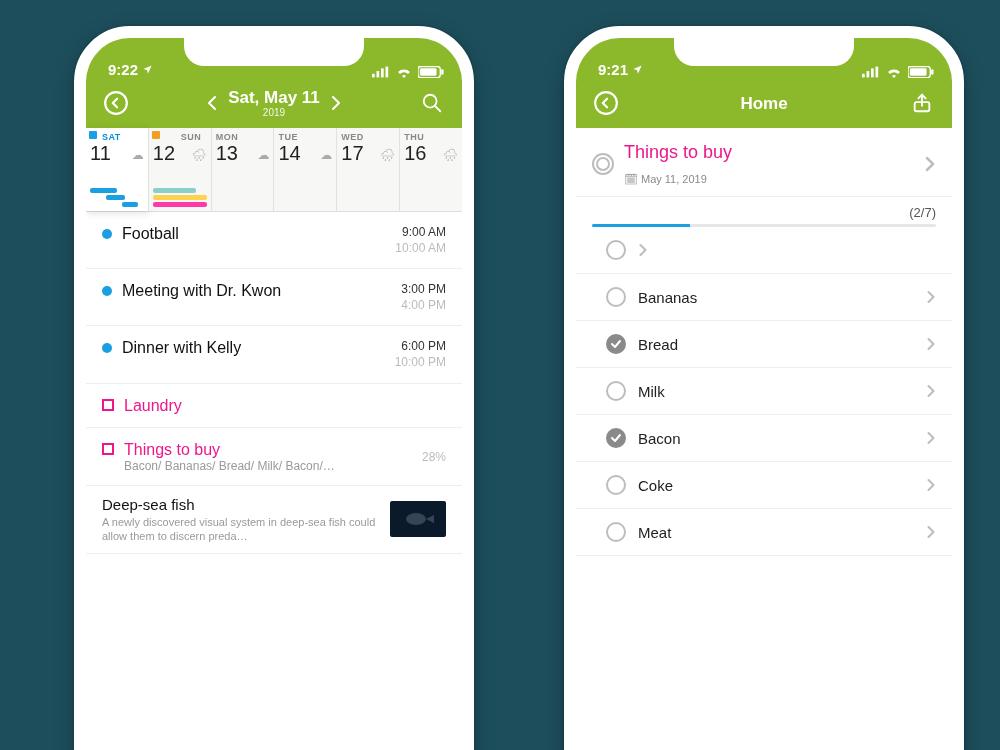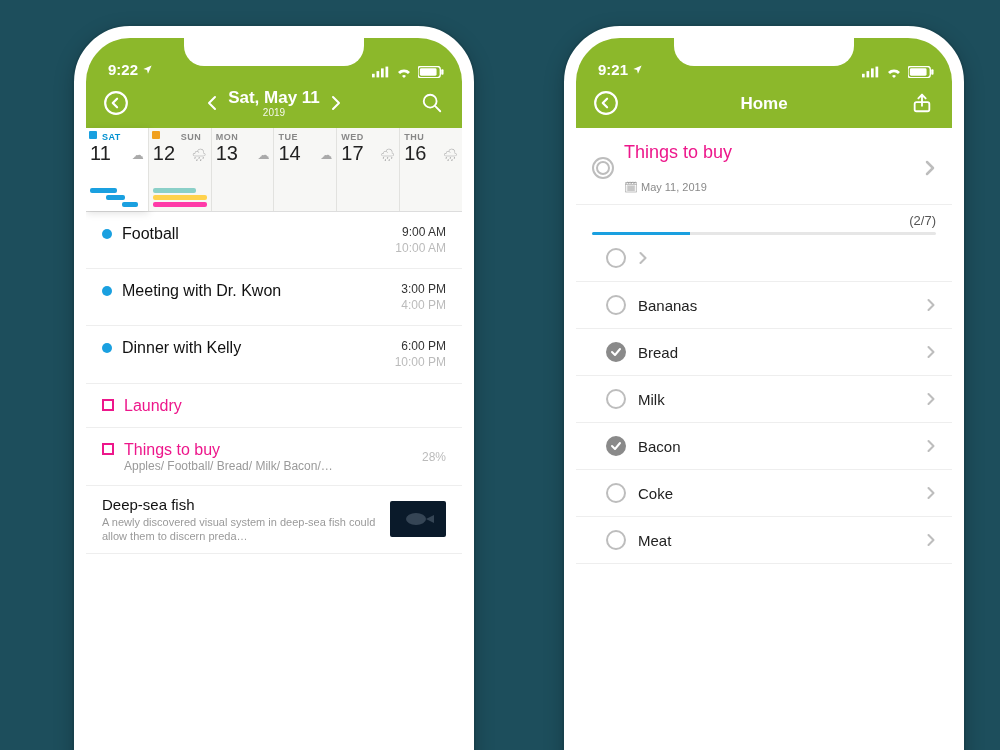--- a/index.html
+++ b/index.html
@@ -178,21 +178,21 @@
     border-bottom: 1px solid #eee;
   }
   .target-icon {
     width:22px; height:22px; border:2px solid #bdbdbd; border-radius:50%;
     display:flex; align-items:center; justify-content:center;
     margin-right:10px; flex-shrink:0;
   }
   .target-icon::after { content:""; width:10px; height:10px; border:2px solid #bdbdbd; border-radius:50%; }
   .header-card .hc-body { flex:1; }
   .header-card .hc-title { color:#ed178b; font-size:18px; font-weight:500; }
-  .header-card .hc-date { font-size:11px; color:#8a8a8a; margin-top:18px; }
+  .header-card .hc-date { font-size:11px; color:#8a8a8a; margin-top:10px; }
 
   .progressbar-wrap { padding: 0 16px; }
   .progress-count { text-align:right; font-size:13px; color:#555; padding:8px 0 4px; }
   .progressbar { height:3px; background:#e6e6e6; border-radius:2px; overflow:hidden; }
   .progressbar > div { height:100%; background:#1aa0e0; }
 
   .checklist .crow {
     display:flex; align-items:center;
     padding: 13px 16px 13px 30px;
     border-bottom:1px solid #eee;
@@ -365,21 +365,21 @@
       <div class="row">
         <div class="checkbox"></div>
         <div class="main">
             <div class="title2 pink">Laundry</div>
           </div>
       </div>
       <div class="row">
         <div class="checkbox"></div>
         <div class="main">
           <div class="title2 pink">Things to buy</div>
-          <div class="sub">Apples/ Football/ Bread/ Milk/ Bacon/…</div>
+          <div class="sub">Bacon/ Bananas/ Bread/ Milk/ Bacon/…</div>
         </div>
         <div class="pct">28%</div>
       </div>
 
       <div class="noterow">
         <div class="body">
           <div class="ntitle">Deep-sea fish</div>
           <div class="ndesc">A newly discovered visual system in deep-sea fish could allow them to discern preda…</div>
         </div>
         <div class="thumb">

